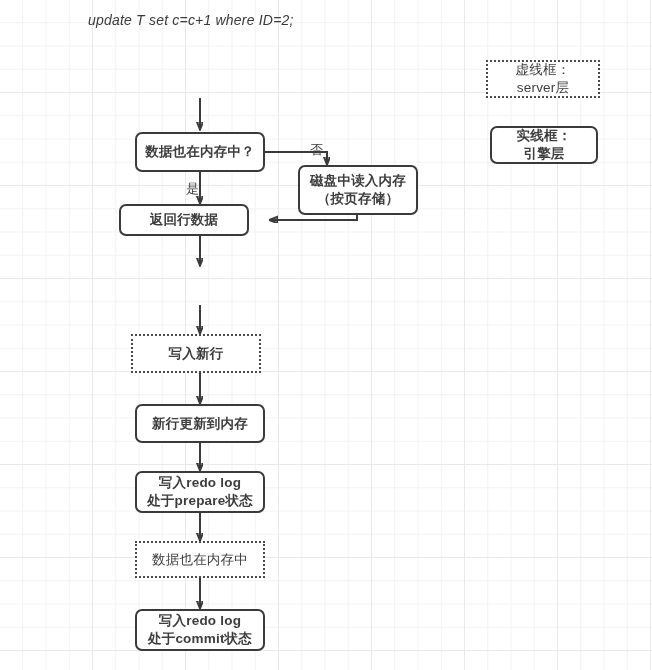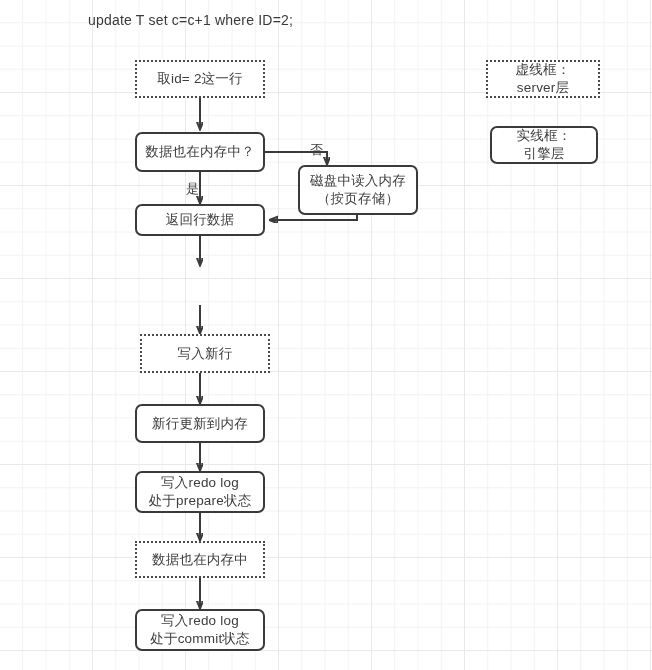--- a/index.html
+++ b/index.html
@@ -26,39 +26,41 @@
     background-position:-1px -1px,-1px -1px,-1px -1px,-1px -1px;
   }
 
   .sql-title{
     position:absolute;
     left:88px; top:12px;
     font-size:14px;
     color:#3a3a3a;
     white-space:nowrap;
     letter-spacing:0.2px;
+    font-style:italic;
   }
 
   .node{
     position:absolute;
     box-sizing:border-box;
     display:flex;
     align-items:center;
     justify-content:center;
     text-align:center;
     color:#3d3d3d;
     font-size:13.5px;
     line-height:18px;
     background:#ffffff;
     white-space:pre-line;
     letter-spacing:0.2px;
   }
   .node.solid{
     border:2px solid #3a3a3a;
     border-radius:7px;
+    font-weight:bold;
   }
   .node.dotted{
     border:2px dotted #4a4a4a;
     border-radius:0;
   }
 
   .edge-label{
     position:absolute;
     font-size:13px;
     color:#3d3d3d;
@@ -106,31 +108,30 @@
 
     <line x1="200" y1="373" x2="200" y2="403" marker-end="url(#arrowhead)"></line>
 
     <line x1="200" y1="443" x2="200" y2="470" marker-end="url(#arrowhead)"></line>
 
     <line x1="200" y1="513" x2="200" y2="540" marker-end="url(#arrowhead)"></line>
 
     <line x1="200" y1="578" x2="200" y2="608" marker-end="url(#arrowhead)"></line>
   </svg>
 
-  <div class="node dotted" style="left:135px;top:60px;width:130px;height:38px;">取id= 2这一行</div>
 
   <div class="node solid" style="left:135px;top:132px;width:130px;height:40px;">数据也在内存中？</div>
 
   <div class="node solid" style="left:298px;top:165px;width:120px;height:50px;">磁盘中读入内存
 （按页存储）</div>
 
-  <div class="node solid" style="left:135px;top:204px;width:130px;height:32px;">返回行数据</div>
+  <div class="node solid" style="left:119px;top:204px;width:130px;height:32px;">返回行数据</div>
 
 
-  <div class="node dotted" style="left:140px;top:334px;width:130px;height:39px;">写入新行</div>
+  <div class="node dotted" style="left:131px;top:334px;width:130px;height:39px;font-weight:bold;">写入新行</div>
 
   <div class="node solid" style="left:135px;top:404px;width:130px;height:39px;">新行更新到内存</div>
 
   <div class="node solid" style="left:135px;top:471px;width:130px;height:42px;">写入redo log
 处于prepare状态</div>
 
   <div class="node dotted" style="left:135px;top:541px;width:130px;height:37px;">数据也在内存中</div>
 
   <div class="node solid" style="left:135px;top:609px;width:130px;height:42px;">写入redo log
 处于commit状态</div>

